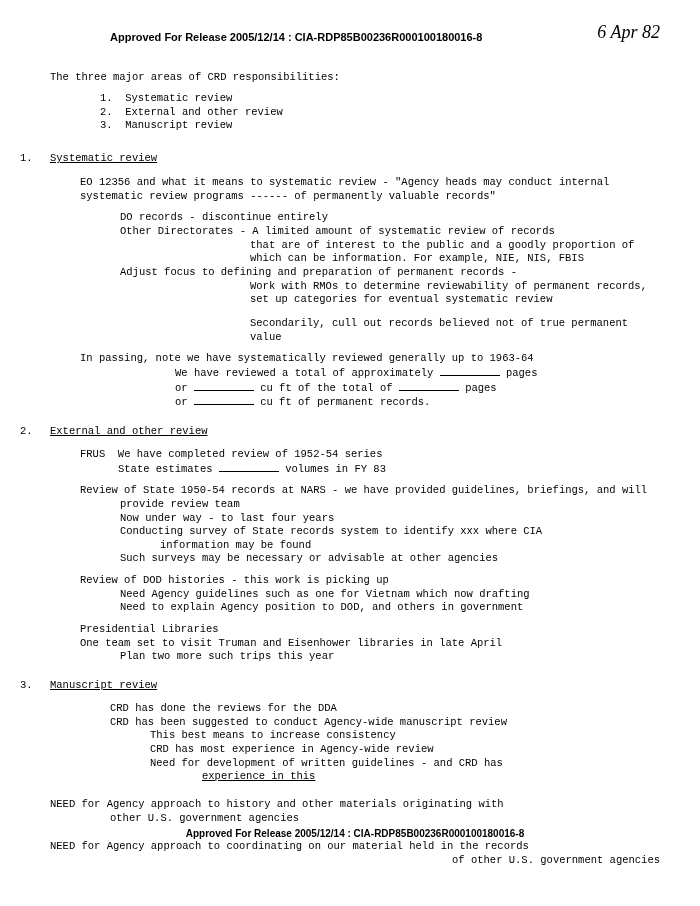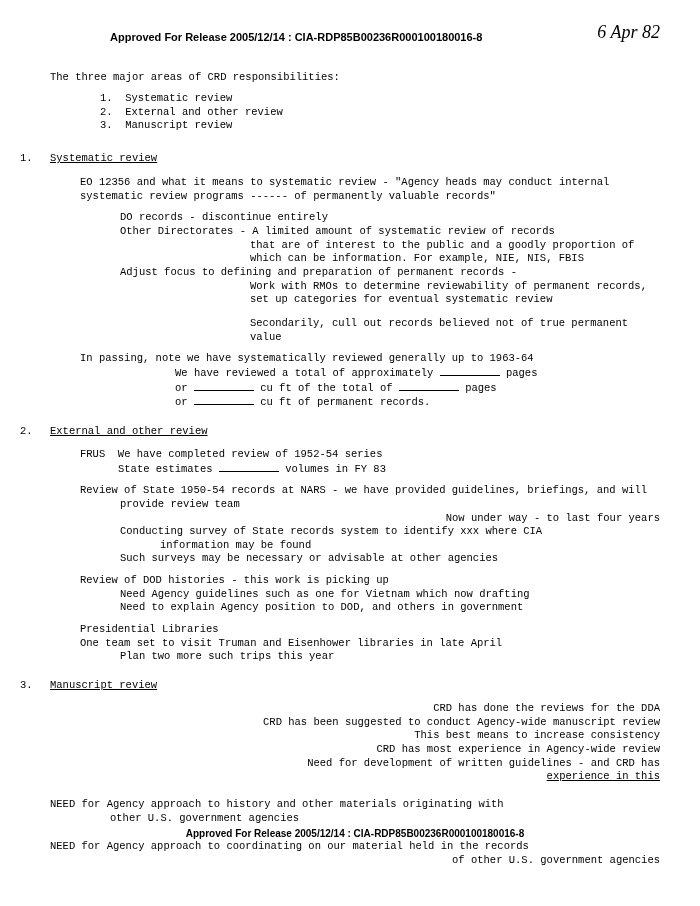--- a/index.html
+++ b/index.html
@@ -92,21 +92,21 @@
   <span class="sec-num">2.</span>
   <div class="sec-title">External and other review</div>
 
   <div class="indent1 para tight">
     <span>FRUS</span>&nbsp;&nbsp;<span>We have completed review of 1952-54 series</span>
     <div style="margin-left:38px;"><span>State estimates </span><span class="blank"></span><span> volumes in FY 83</span></div>
   </div>
 
   <div class="indent1 para tight">
     <div style="padding-left:40px; text-indent:-40px;">Review of State 1950-54 records at NARS - we have provided guidelines, briefings, and will provide review team</div>
-    <div style="margin-left:40px;text-align:right;">Now under way -  to last four years</div>
+    <div style="margin-left:40px;">Now under way -  to last four years</div>
     <div style="margin-left:40px;">
       <span>Conducting survey of State records system to identify xxx where CIA</span>
       <div style="margin-left:40px;">information may be found</div>
     </div>
     <div style="margin-left:40px;">Such surveys may be necessary or advisable at other agencies</div>
   </div>
 
   <div class="indent1 para tight">
     <div>Review of DOD histories - this work is picking up</div>
     <div style="margin-left:40px;">Need Agency guidelines such as one for Vietnam which now drafting</div>
@@ -116,21 +116,21 @@
   <div class="indent1 para tight">
     <div>Presidential Libraries</div>
     <div style="">One team set to visit Truman and Eisenhower libraries in late April</div>
     <div style="margin-left:40px;">Plan two more such trips this year</div>
   </div>
 </div>
 
 <div class="section">
   <span class="sec-num">3.</span>
   <div class="sec-title">Manuscript review</div>
-  <div class="tight" style="margin-left:60px;text-align:right;">
+  <div class="tight" style="margin-left:60px;">
     <div>CRD has done the reviews for the DDA</div>
     <div>CRD has been suggested to conduct Agency-wide manuscript review</div>
     <div style="margin-left:40px;">This best means to increase consistency</div>
     <div style="margin-left:40px;">CRD has most experience in Agency-wide review</div>
     <div style="margin-left:40px;">
       <span>Need for development of written guidelines - and CRD has</span>
       <div style="margin-left:52px;text-decoration:underline;">experience in this</div>
     </div>
   </div>
 </div>

